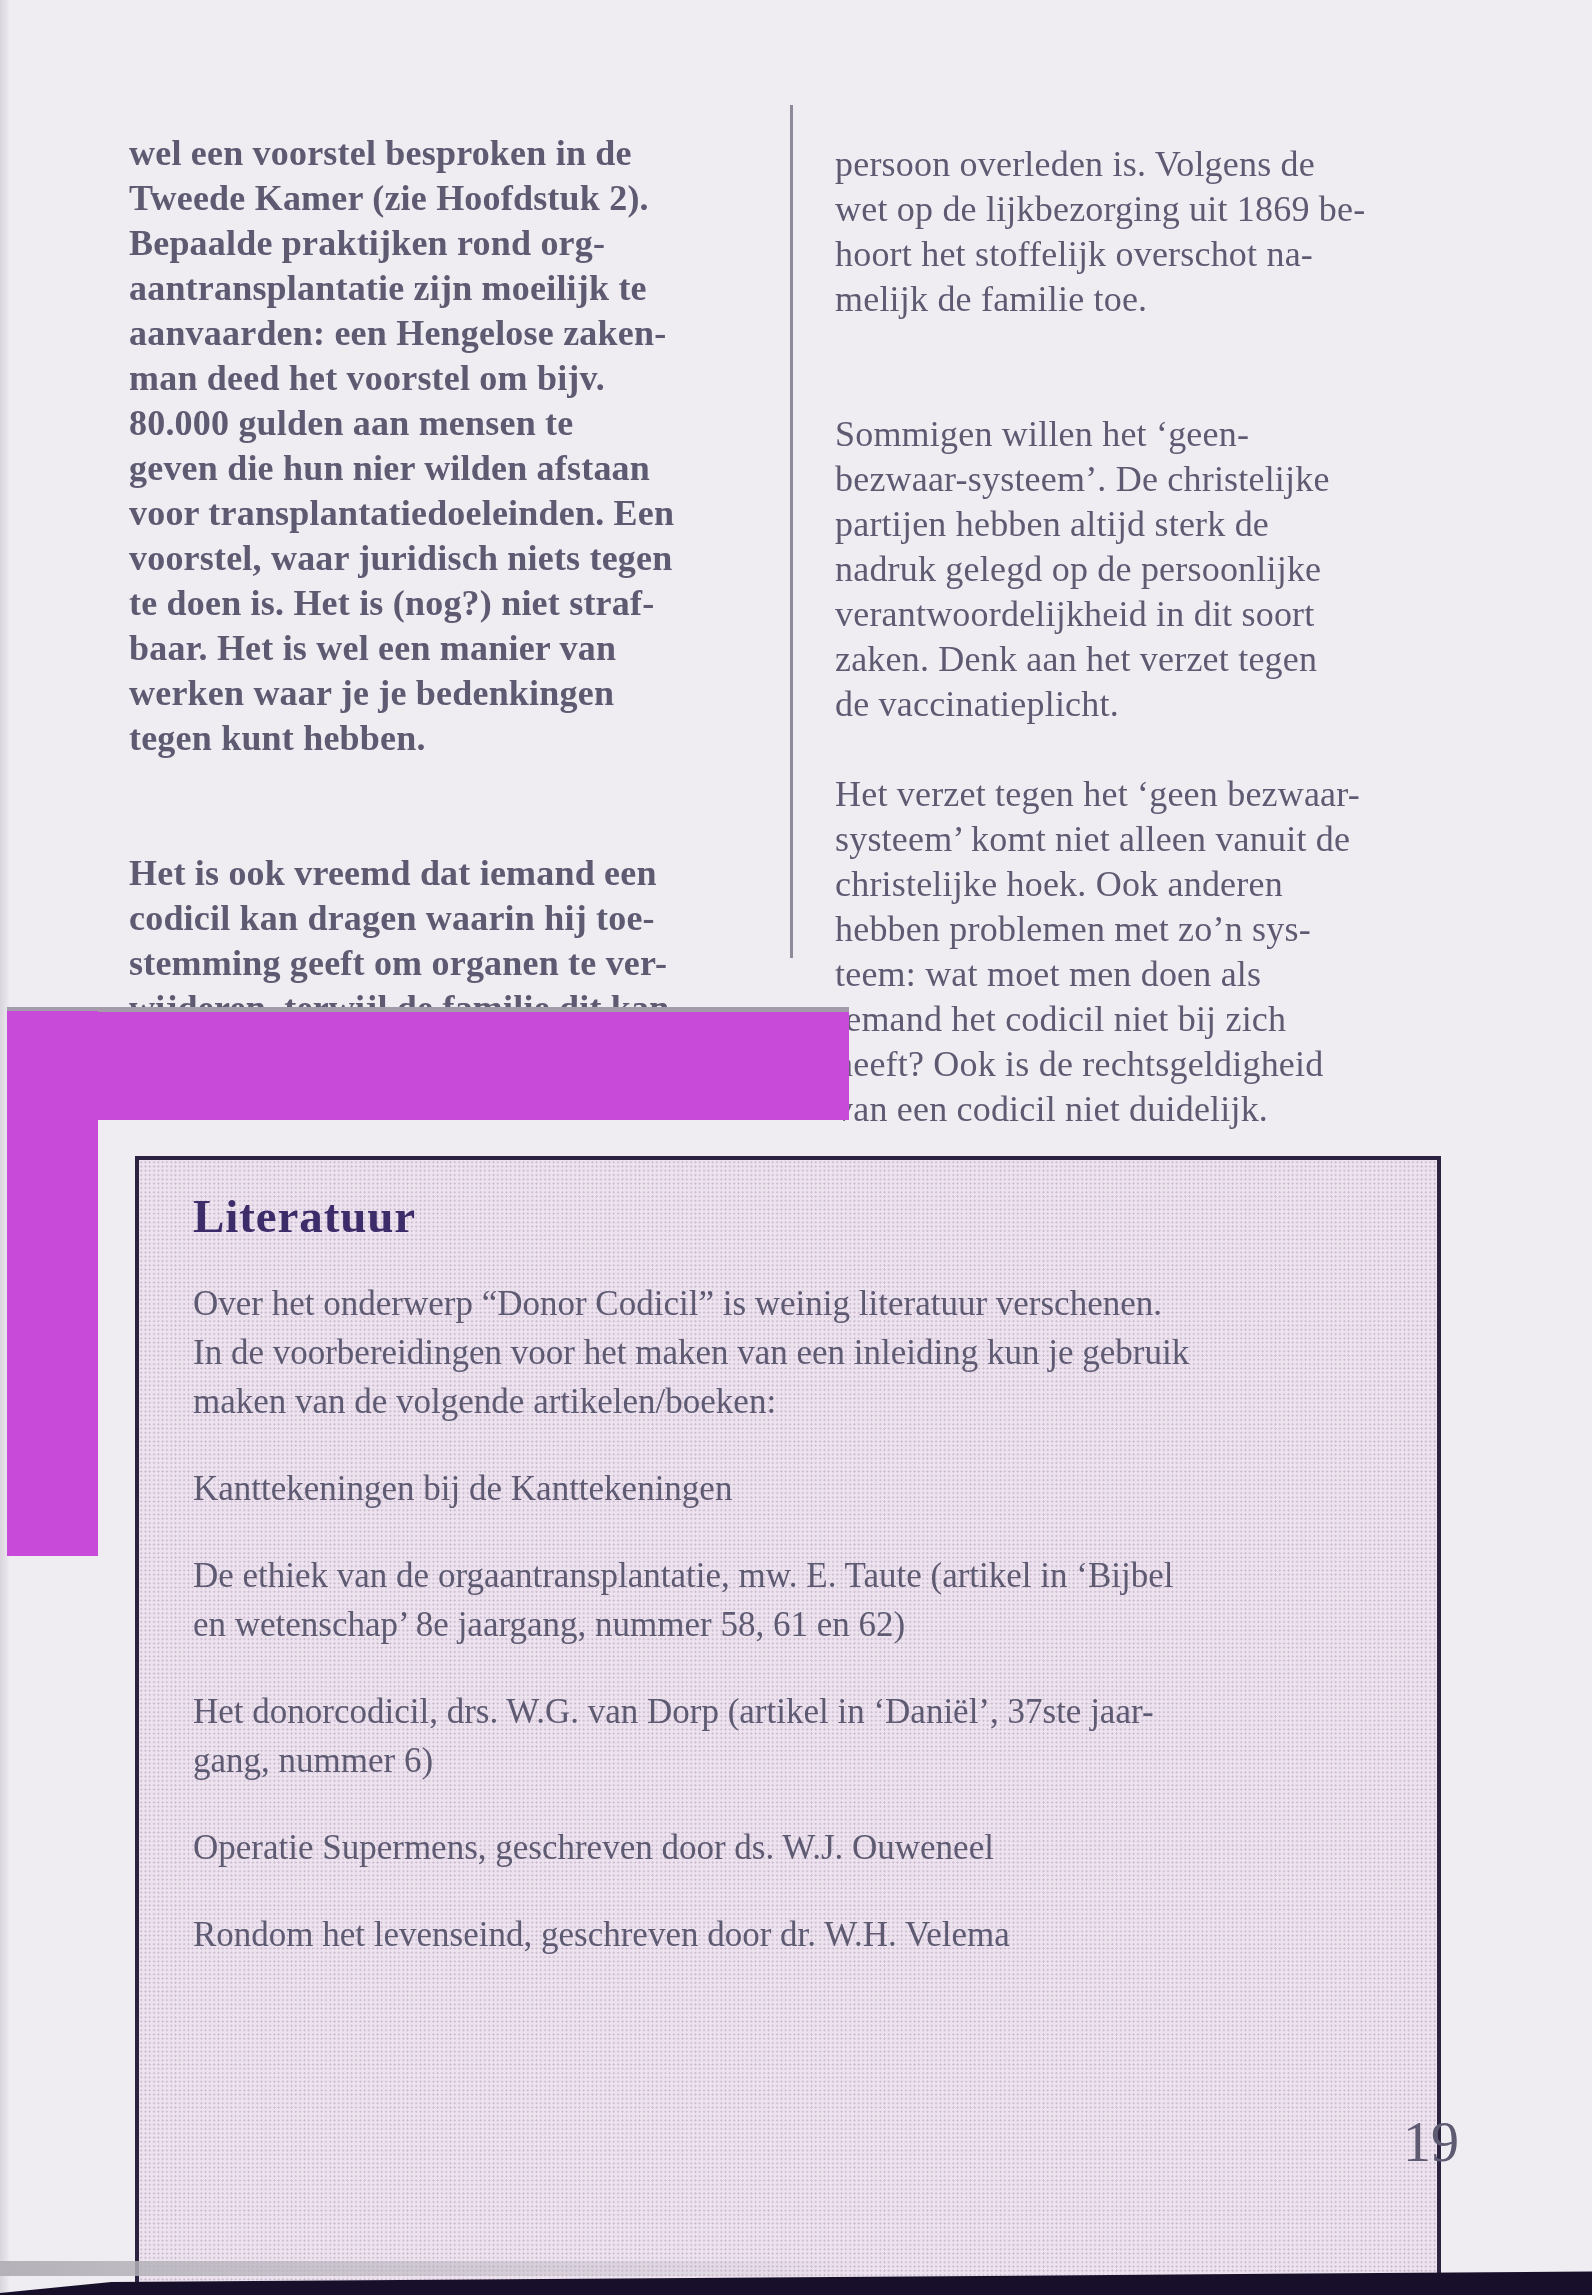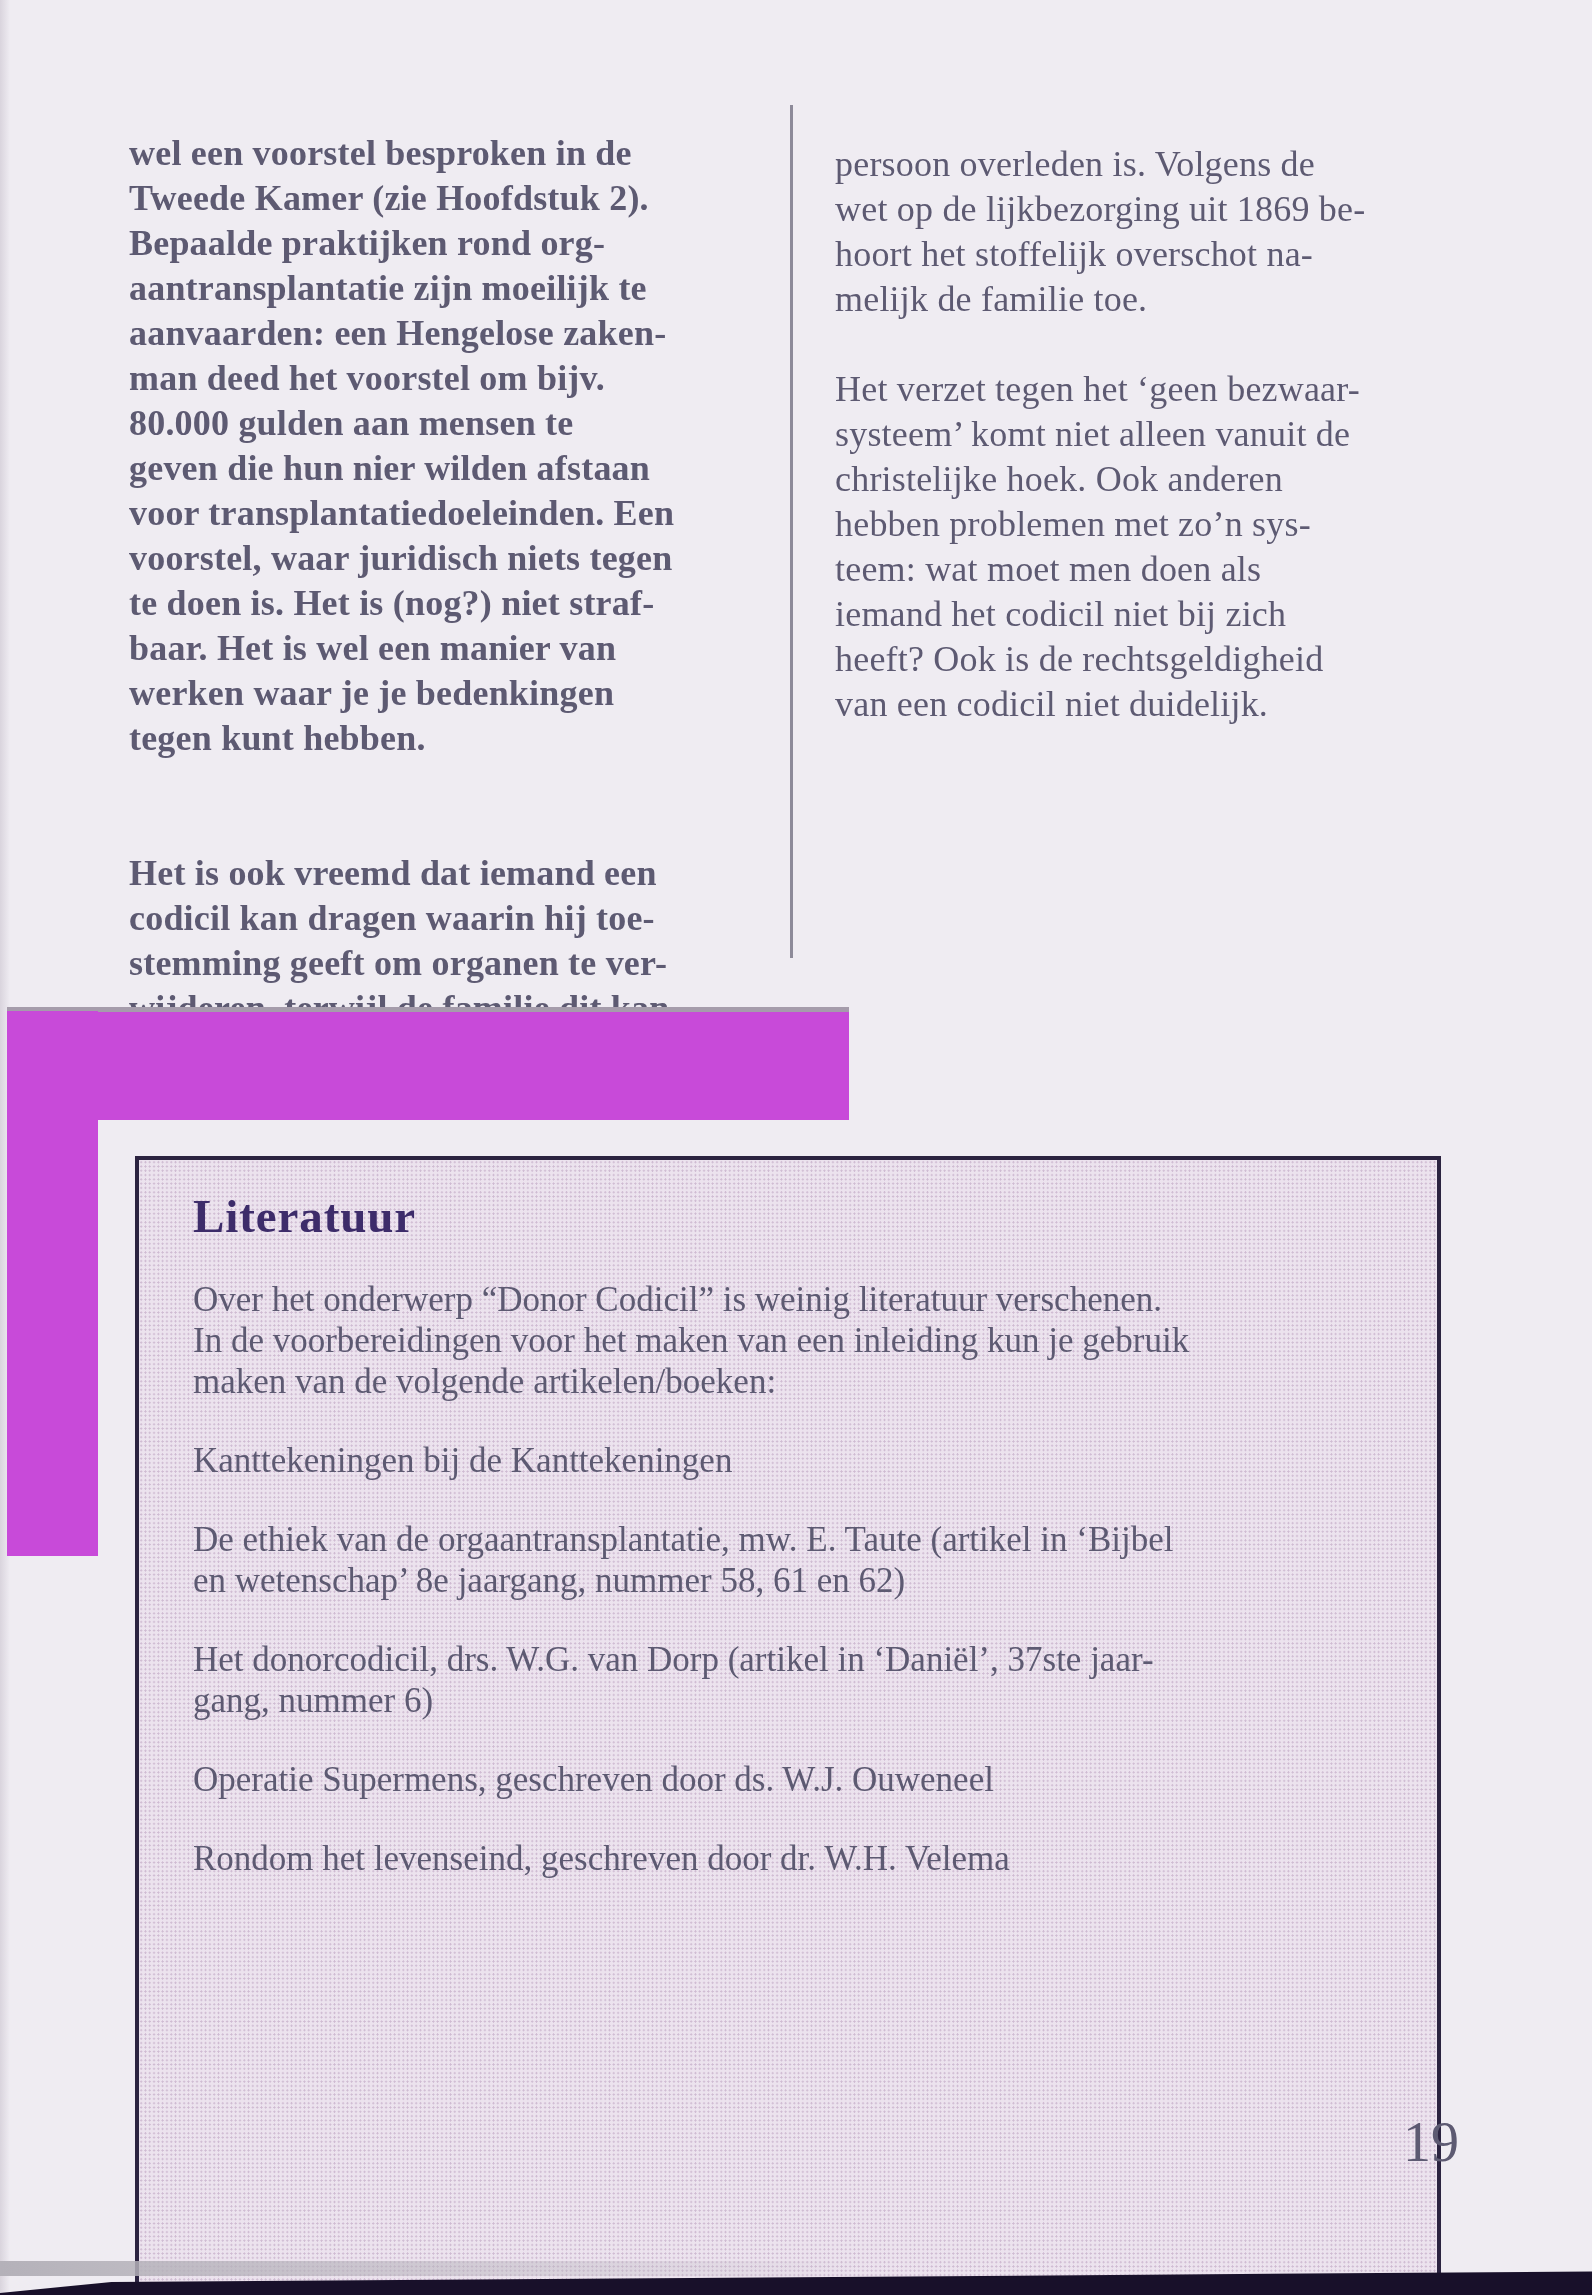--- a/index.html
+++ b/index.html
@@ -62,21 +62,21 @@
     font-size: 47px;
     line-height: 50px;
     font-weight: bold;
     letter-spacing: 0.9px;
     color: var(--heading, #3d2c6a);
   }
   .box-text {
     margin: 0;
     white-space: pre-line;
     font-size: 35px;
-    line-height: 41px;
+    line-height: 49px;
     color: var(--text, #5d5a72);
   }
   .box-text.intro { margin-top: 38px; }
   .box-text.item  { margin-top: 38px; }
   
   .page-number {
     position: absolute; left: 1403px; top: 2110px;
     font-size: 56px;
     color: var(--text, #5d5a72);
   }
@@ -118,20 +118,27 @@
 stemming geeft om organen te ver-
 wijderen, terwijl de familie dit kan
 weigeren op het moment dat de</p>
   </div>
   <div class="divider"></div>
   <div class="col col-right">
     <p>persoon overleden is. Volgens de
 wet op de lijkbezorging uit 1869 be-
 hoort het stoffelijk overschot na-
 melijk de familie toe.</p>
+    <p class="gap">Sommigen willen het ‘geen-
+bezwaar-systeem’. De christelijke
+partijen hebben altijd sterk de
+nadruk gelegd op de persoonlijke
+verantwoordelijkheid in dit soort
+zaken. Denk aan het verzet tegen
+de vaccinatieplicht.</p>
     <p>Het verzet tegen het ‘geen bezwaar-
 systeem’ komt niet alleen vanuit de
 christelijke hoek. Ook anderen
 hebben problemen met zo’n sys-
 teem: wat moet men doen als
 iemand het codicil niet bij zich
 heeft? Ook is de rechtsgeldigheid
 van een codicil niet duidelijk.</p>
   </div>
 </section>

